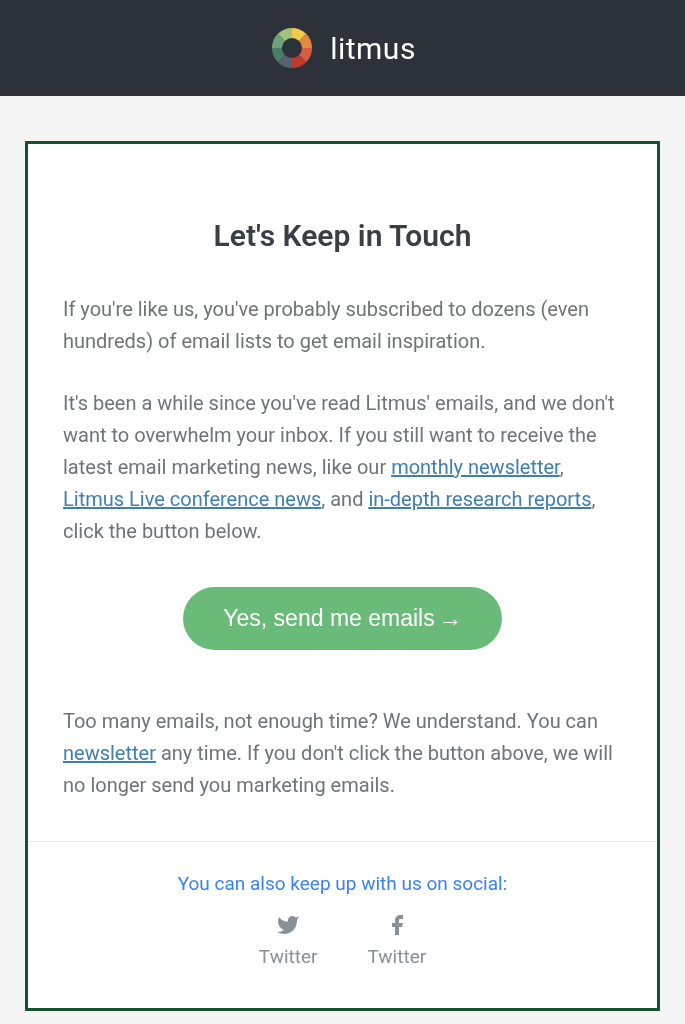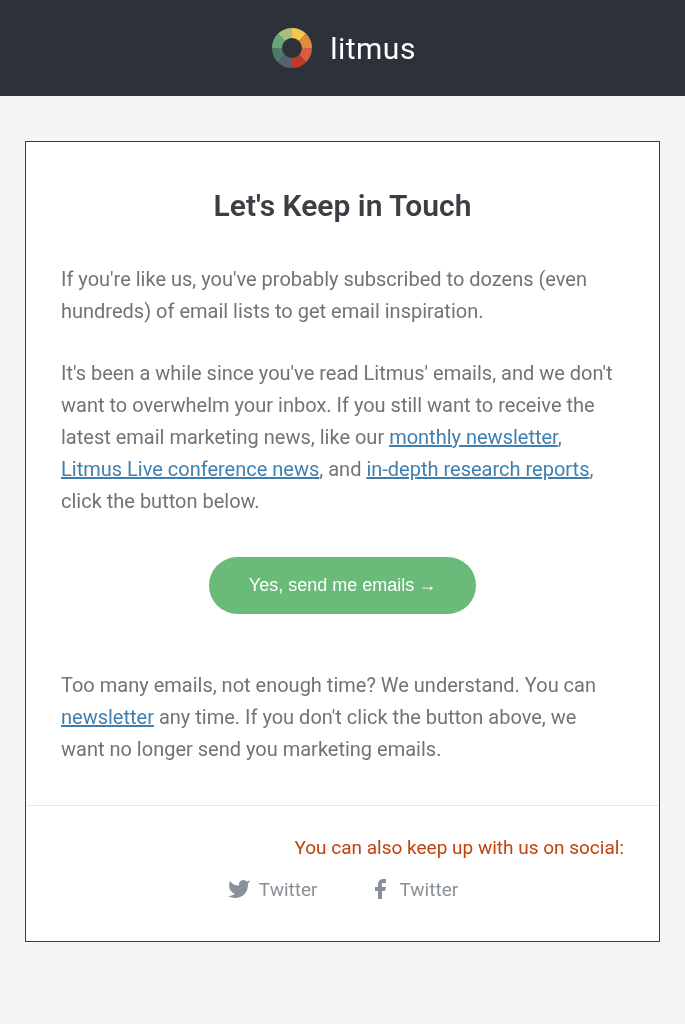--- a/index.html
+++ b/index.html
@@ -26,22 +26,22 @@
       font-size: 30px;
       font-weight: 400;
       letter-spacing: 0.5px;
     }
     .content-area {
       padding: 45px 25px 25px 25px;
       background: #f5f5f5;
     }
     .card {
       background: #fff;
-      border: 1px solid #14532d;
-      padding: 46px 35px 0 35px;
+      border: 3px solid #14532d;
+      padding: 74px 35px 0 35px;
     }
     .card-title {
       text-align: center;
       font-size: 30px;
       font-weight: 600;
       color: #3a3f45;
       margin-bottom: 40px;
     }
     .body-text {
       color: #6f7479;
@@ -55,52 +55,52 @@
       cursor: pointer;
     }
     .cta-row {
       text-align: center;
       margin: 40px 0 55px 0;
     }
     .cta-button {
       display: inline-block;
       background: #6aba7a;
       color: #fff;
-      font-size: 18px;
+      font-size: 23px;
       font-weight: 500;
       padding: 18px 40px;
       border-radius: 999px;
       border: none;
       cursor: pointer;
     }
     .arrow { margin-left: 4px; }
     .footer {
       border-top: 1px solid #e8e8e8;
       margin: 40px -35px 0 -35px;
       padding: 30px 35px 40px 35px;
       text-align: center;
     }
     .footer-text {
-      color: #c2410c;
+      color: #3b82f6;
       font-size: 19px;
       margin-bottom: 18px;
-      text-align: right;
     }
     .social-row {
       display: flex;
       justify-content: center;
       gap: 50px;
     }
     .social-link {
       display: inline-flex;
       align-items: center;
       gap: 8px;
       color: #8a9097;
       font-size: 19px;
       cursor: pointer;
+      flex-direction: column;
     }
     .social-icon {
       width: 24px;
       height: 24px;
       fill: #8a9097;
     }
   </style>
 </head>
 <body>
 
@@ -133,21 +133,21 @@
       <span>It's been a while since you've read Litmus' emails, and we don't want to overwhelm your inbox. If you still want to receive the latest email marketing news, like our </span><a class="inline-link">monthly newsletter</a><span>, </span><a class="inline-link">Litmus Live conference news</a><span>, and </span><a class="inline-link">in-depth research reports</a><span>, click the button below.</span>
     </p>
 
     <div class="cta-row">
       <button class="cta-button">
         <span>Yes, send me emails</span><span class="arrow">→</span>
       </button>
     </div>
 
     <p class="body-text">
-      <span>Too many emails, not enough time? We understand. You can </span><a class="inline-link">newsletter</a><span> any time. If you don't click the button above, we want no longer send you marketing emails.</span>
+      <span>Too many emails, not enough time? We understand. You can </span><a class="inline-link">newsletter</a><span> any time. If you don't click the button above, we will no longer send you marketing emails.</span>
     </p>
 
     <div class="footer">
       <p class="footer-text">You can also keep up with us on social:</p>
       <div class="social-row">
         <a class="social-link">
           <svg class="social-icon" viewBox="0 0 24 24">
               <path d="M23 3a10.9 10.9 0 0 1-3.14 1.53 4.48 4.48 0 0 0-7.86 3v1A10.66 10.66 0 0 1 3 4s-4 9 5 13a11.64 11.64 0 0 1-7 2c9 5 20 0 20-11.5a4.5 4.5 0 0 0-.08-.83A7.72 7.72 0 0 0 23 3z"></path>
             </svg>
           <span>Twitter</span>

